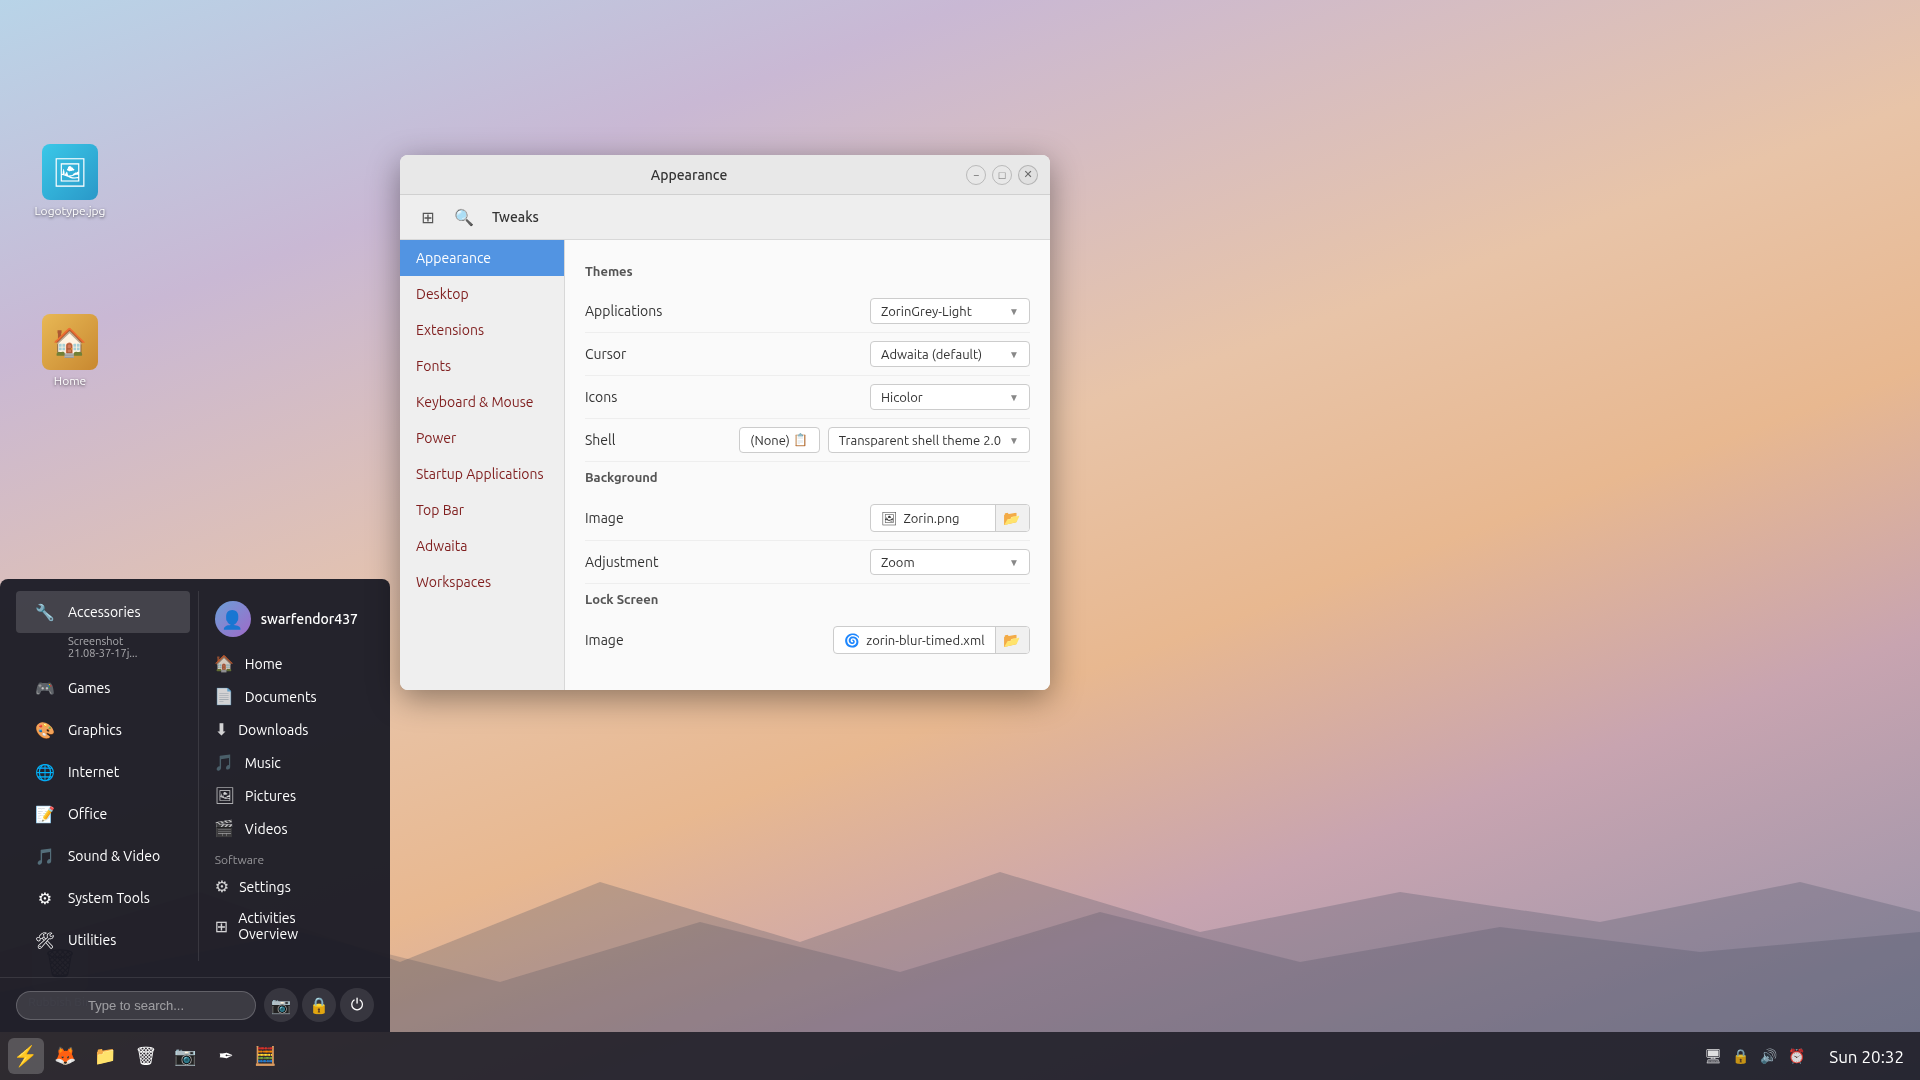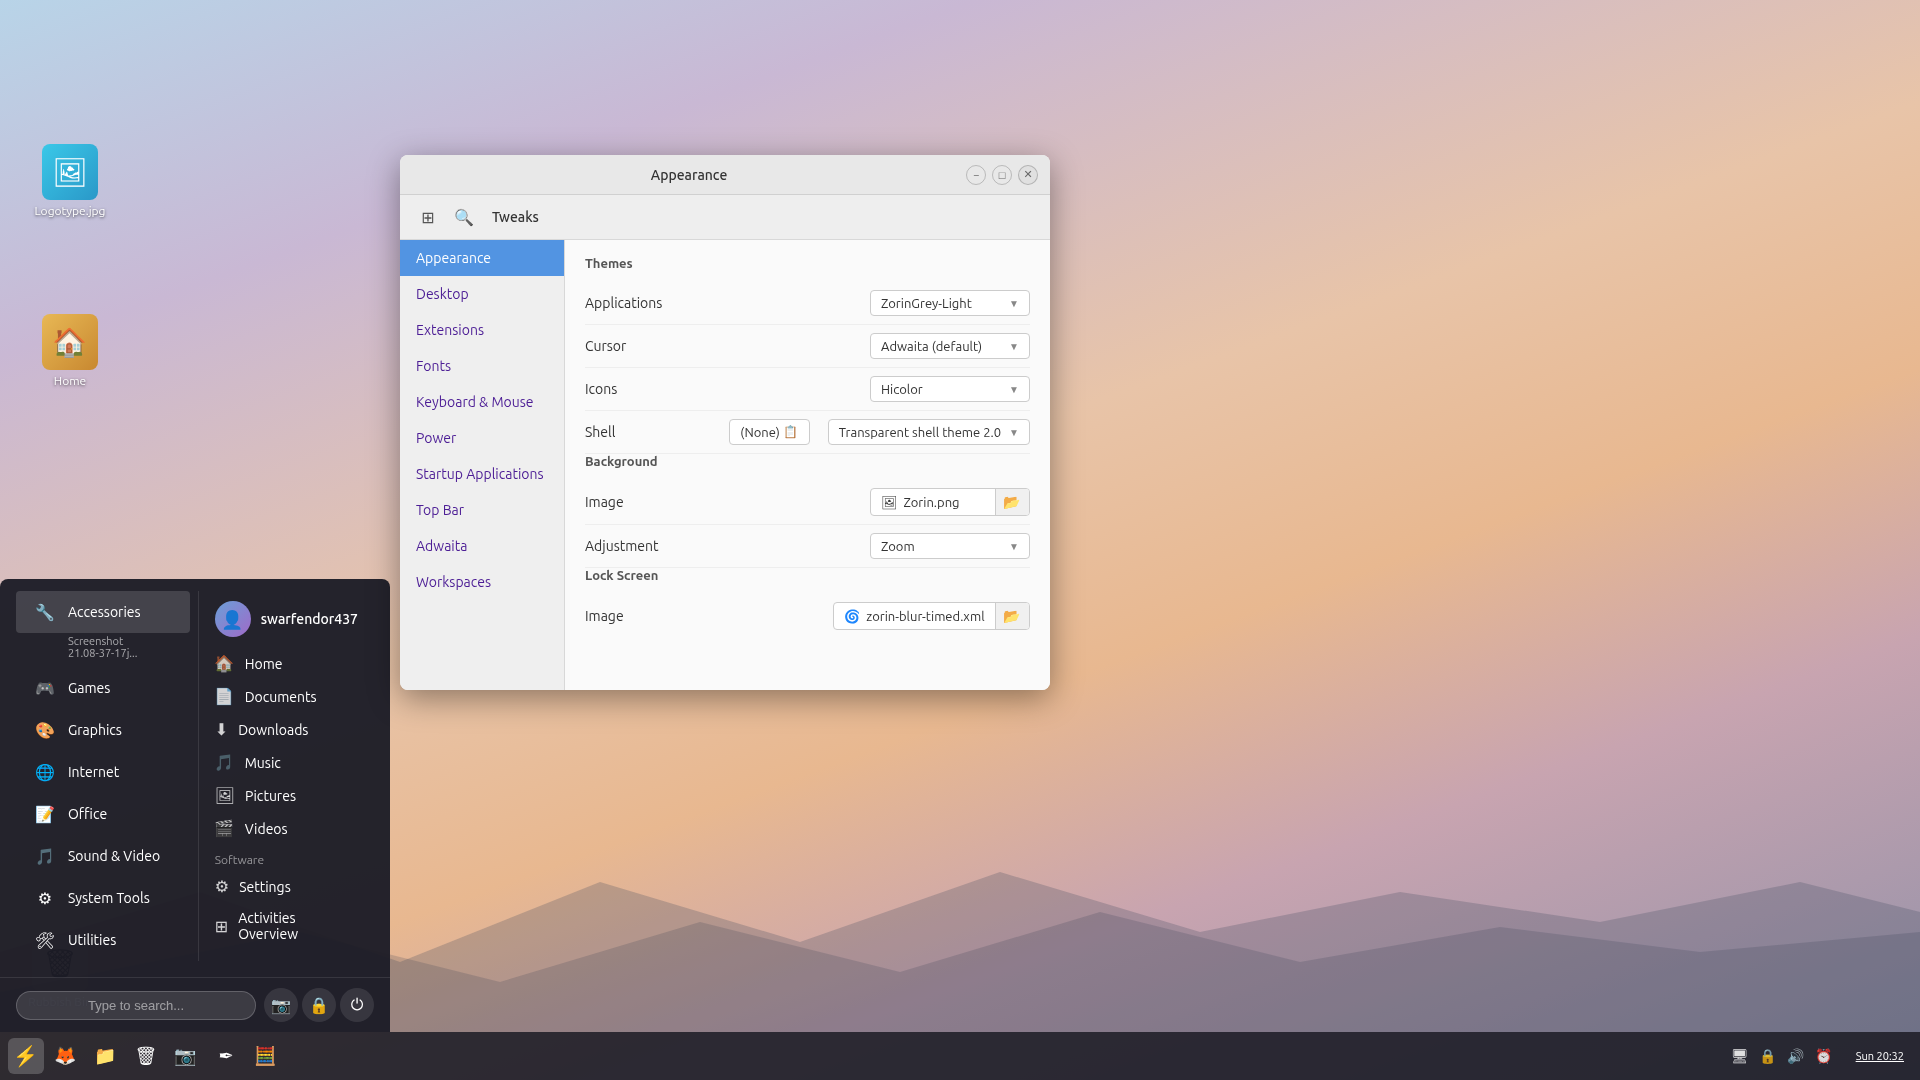--- a/index.html
+++ b/index.html
@@ -312,41 +312,41 @@
     .tweaks-sidebar {
       width: 165px;
       background: #efefef;
       border-right: 1px solid #d8d8d8;
       overflow-y: auto;
     }
     .tweaks-nav-item {
       padding: 10px 16px;
       cursor: pointer;
       font-size: 14px;
-      color: #4c1d95;
+      color: #7f1d1d;
       border-radius: 0;
     }
     .tweaks-nav-item.active {
       background: #5294e2;
       color: white;
     }
 
     .tweaks-content {
       flex: 1;
       background: #fafafa;
       overflow-y: auto;
       padding: 16px 20px;
     }
 
     .section-title {
       font-size: 13px;
       font-weight: 600;
       color: #555;
       margin-bottom: 12px;
-      margin-top: 0;
+      margin-top: 8px;
     }
     .setting-row {
       display: flex;
       align-items: center;
       padding: 8px 0;
       border-bottom: 1px solid #eee;
     }
     .setting-row:last-child { border-bottom: none; }
     .setting-label {
       flex: 1;
@@ -395,21 +395,21 @@
       align-items: center;
       justify-content: space-between;
       cursor: pointer;
       gap: 8px;
     }
     .dropdown-arrow { font-size: 10px; color: #888; }
 
     .shell-row-controls {
       display: flex;
       align-items: center;
-      gap: 18px;
+      gap: 8px;
     }
     .none-btn {
       background: white;
       border: 1px solid #ccc;
       border-radius: 4px;
       padding: 5px 10px;
       font-size: 13px;
       cursor: pointer;
       color: #333;
       display: flex;
@@ -716,17 +716,17 @@
     <button class="taskbar-btn">✒</button>
     <button class="taskbar-btn">🧮</button>
 
     <div id="taskbar-right">
       <div class="taskbar-systray">
         <span class="tray-icon">🖥</span>
         <span class="tray-icon">🔒</span>
         <span class="tray-icon">🔊</span>
         <span class="tray-icon">⏰</span>
       </div>
-      <span style="color: white; font-size: 11px; padding: 0 8px; text-decoration: underline;">Sun 20:32</span>
+      <span style="color: white; font-size: 17px; padding: 0 8px;">Sun 20:32</span>
     </div>
   </div>
 
 </div>
 
 </body></html>

